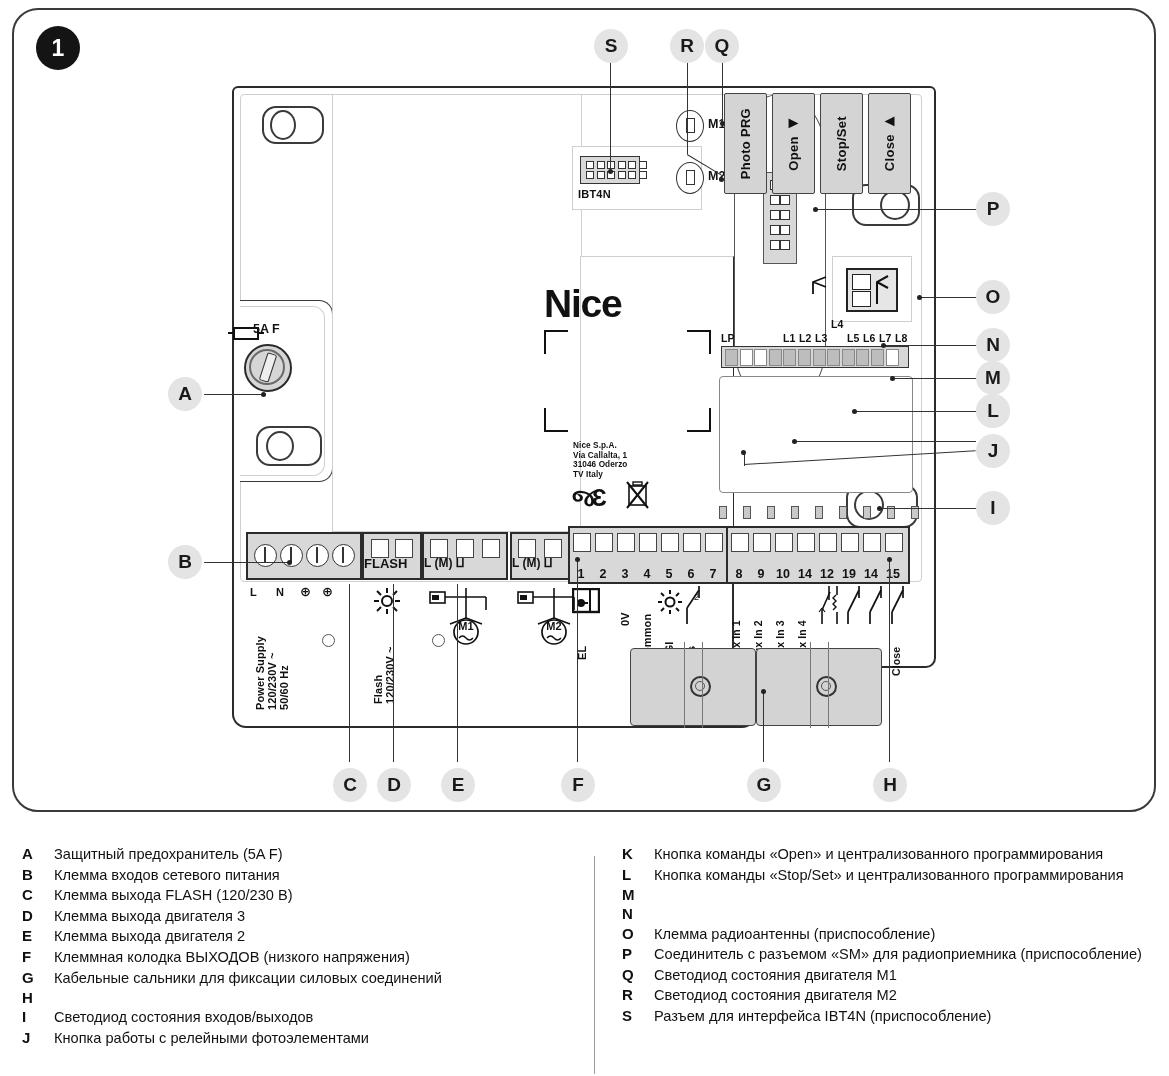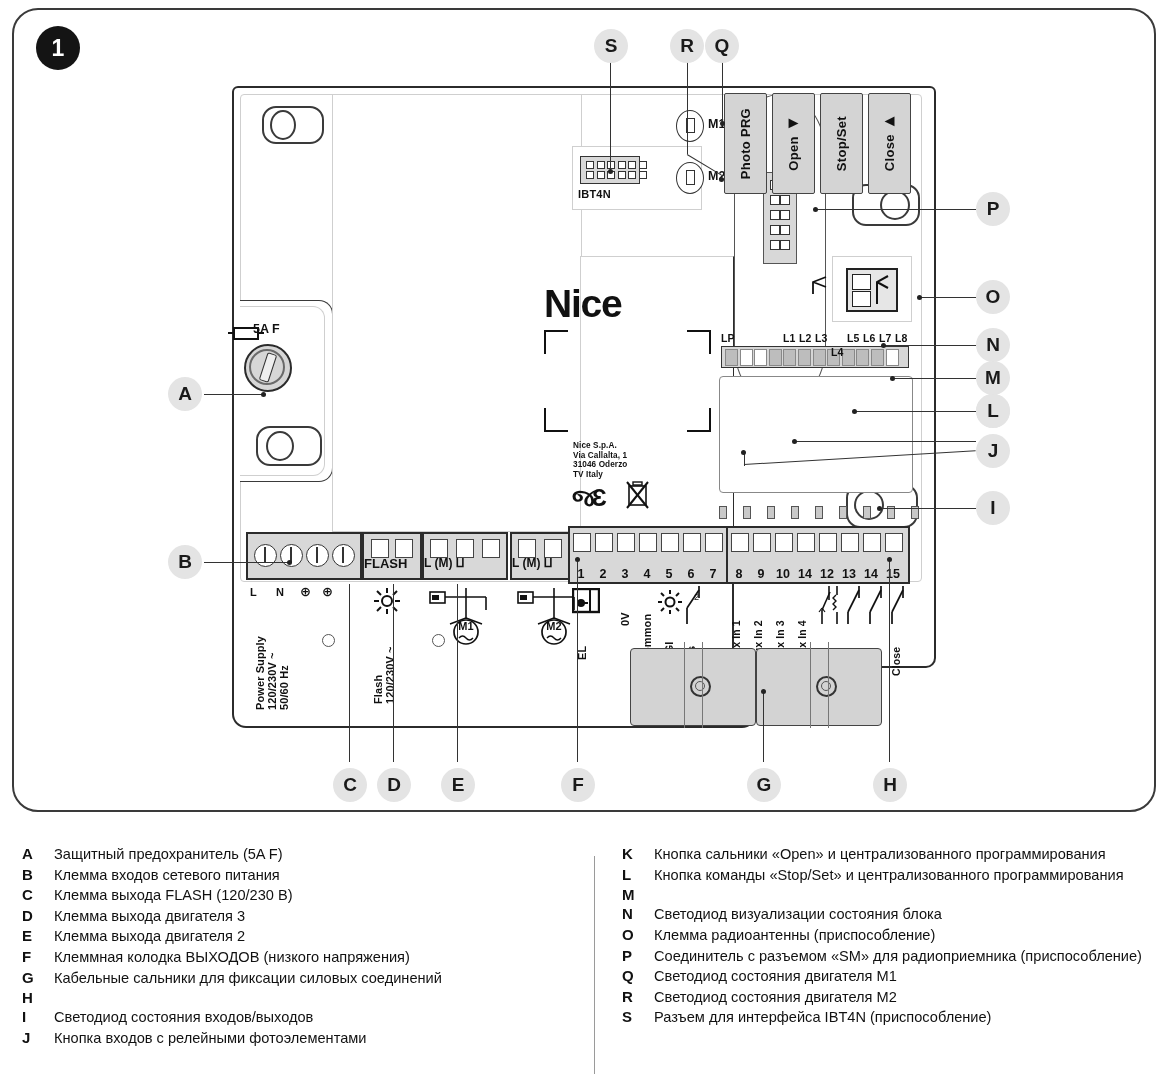--- a/index.html
+++ b/index.html
@@ -267,21 +267,21 @@
     <i class="seg"></i>
       <i class="seg"></i>
       <i class="seg"></i>
       <i class="seg"></i>
       <i class="seg blank"></i>
   </div>
   <div class="ledlab" style="left:489px;top:246px;">LP</div>
   <div class="ledlab" style="left:551px;top:246px;">L1</div>
   <div class="ledlab" style="left:567px;top:246px;">L2</div>
   <div class="ledlab" style="left:583px;top:246px;">L3</div>
-  <div class="ledlab" style="left:599px;top:260px;">L4</div>
+  <div class="ledlab" style="left:599px;top:232px;">L4</div>
   <div class="ledlab" style="left:615px;top:246px;">L5</div>
   <div class="ledlab" style="left:631px;top:246px;">L6</div>
   <div class="ledlab" style="left:647px;top:246px;">L7</div>
   <div class="ledlab" style="left:663px;top:246px;">L8</div>
 
   <div id="btn-tray"></div>
   <div class="pbtn" style="left:492px;">
     <span>Photo PRG</span>
   </div>
   <div class="pbtn" style="left:540px;">
@@ -401,21 +401,21 @@
     <div class="tslot" style="left:69px;top:5px;"></div>
     <div class="tslot" style="left:91px;top:5px;"></div>
     <div class="tslot" style="left:113px;top:5px;"></div>
     <div class="tslot" style="left:135px;top:5px;"></div>
     <div class="tslot" style="left:157px;top:5px;"></div>
     <div class="tnum" style="left:3px;width:16px;">8</div>
     <div class="tnum" style="left:25px;width:16px;">9</div>
     <div class="tnum" style="left:45px;width:20px;">10</div>
     <div class="tnum" style="left:67px;width:20px;">14</div>
     <div class="tnum" style="left:89px;width:20px;">12</div>
-    <div class="tnum" style="left:111px;width:20px;">13</div>
+    <div class="tnum" style="left:111px;width:20px;">19</div>
     <div class="tnum" style="left:133px;width:20px;">14</div>
     <div class="tnum" style="left:155px;width:20px;">15</div>
   </div>
 
   <svg style="position:absolute;left:340px;top:502px;width:28px;height:26px;" viewBox="0 0 28 26">
     <rect x="1" y="1" width="26" height="23" fill="none" stroke="#111" stroke-width="2.4"></rect>
     <line x1="18" y1="1" x2="18" y2="24" stroke="#111" stroke-width="2"></line>
     <circle cx="9" cy="15" r="4" fill="#111"></circle>
     <line x1="9" y1="15" x2="16" y2="15" stroke="#111" stroke-width="2"></line>
   </svg>
@@ -599,38 +599,37 @@
       </div>
     <div class="leg-row">
         <div class="leg-key">H</div>
       </div>
     <div class="leg-row">
         <div class="leg-key">I</div>
         <div class="leg-txt">Светодиод состояния входов/выходов</div>
       </div>
     <div class="leg-row">
         <div class="leg-key">J</div>
-        <div class="leg-txt">Кнопка входов с релейными фотоэлементами</div>
+        <div class="leg-txt">Кнопка работы с релейными фотоэлементами</div>
       </div>
   </div>
   <div class="leg-col" id="leg-right">
     <div class="leg-row">
         <div class="leg-key">K</div>
-        <div class="leg-txt">Кнопка сальники «Open» и централизованного программирования</div>
+        <div class="leg-txt">Кнопка команды «Open» и централизованного программирования</div>
       </div>
     <div class="leg-row">
         <div class="leg-key">L</div>
         <div class="leg-txt">Кнопка команды «Stop/Set» и централизованного программирования</div>
       </div>
     <div class="leg-row">
         <div class="leg-key">M</div>
       </div>
     <div class="leg-row">
         <div class="leg-key">N</div>
-        <div class="leg-txt">Светодиод визуализации состояния блока</div>
       </div>
     <div class="leg-row">
         <div class="leg-key">O</div>
         <div class="leg-txt">Клемма радиоантенны (приспособление)</div>
       </div>
     <div class="leg-row">
         <div class="leg-key">P</div>
         <div class="leg-txt">Соединитель с разъемом «SM» для радиоприемника (приспособление)</div>
       </div>
     <div class="leg-row">

